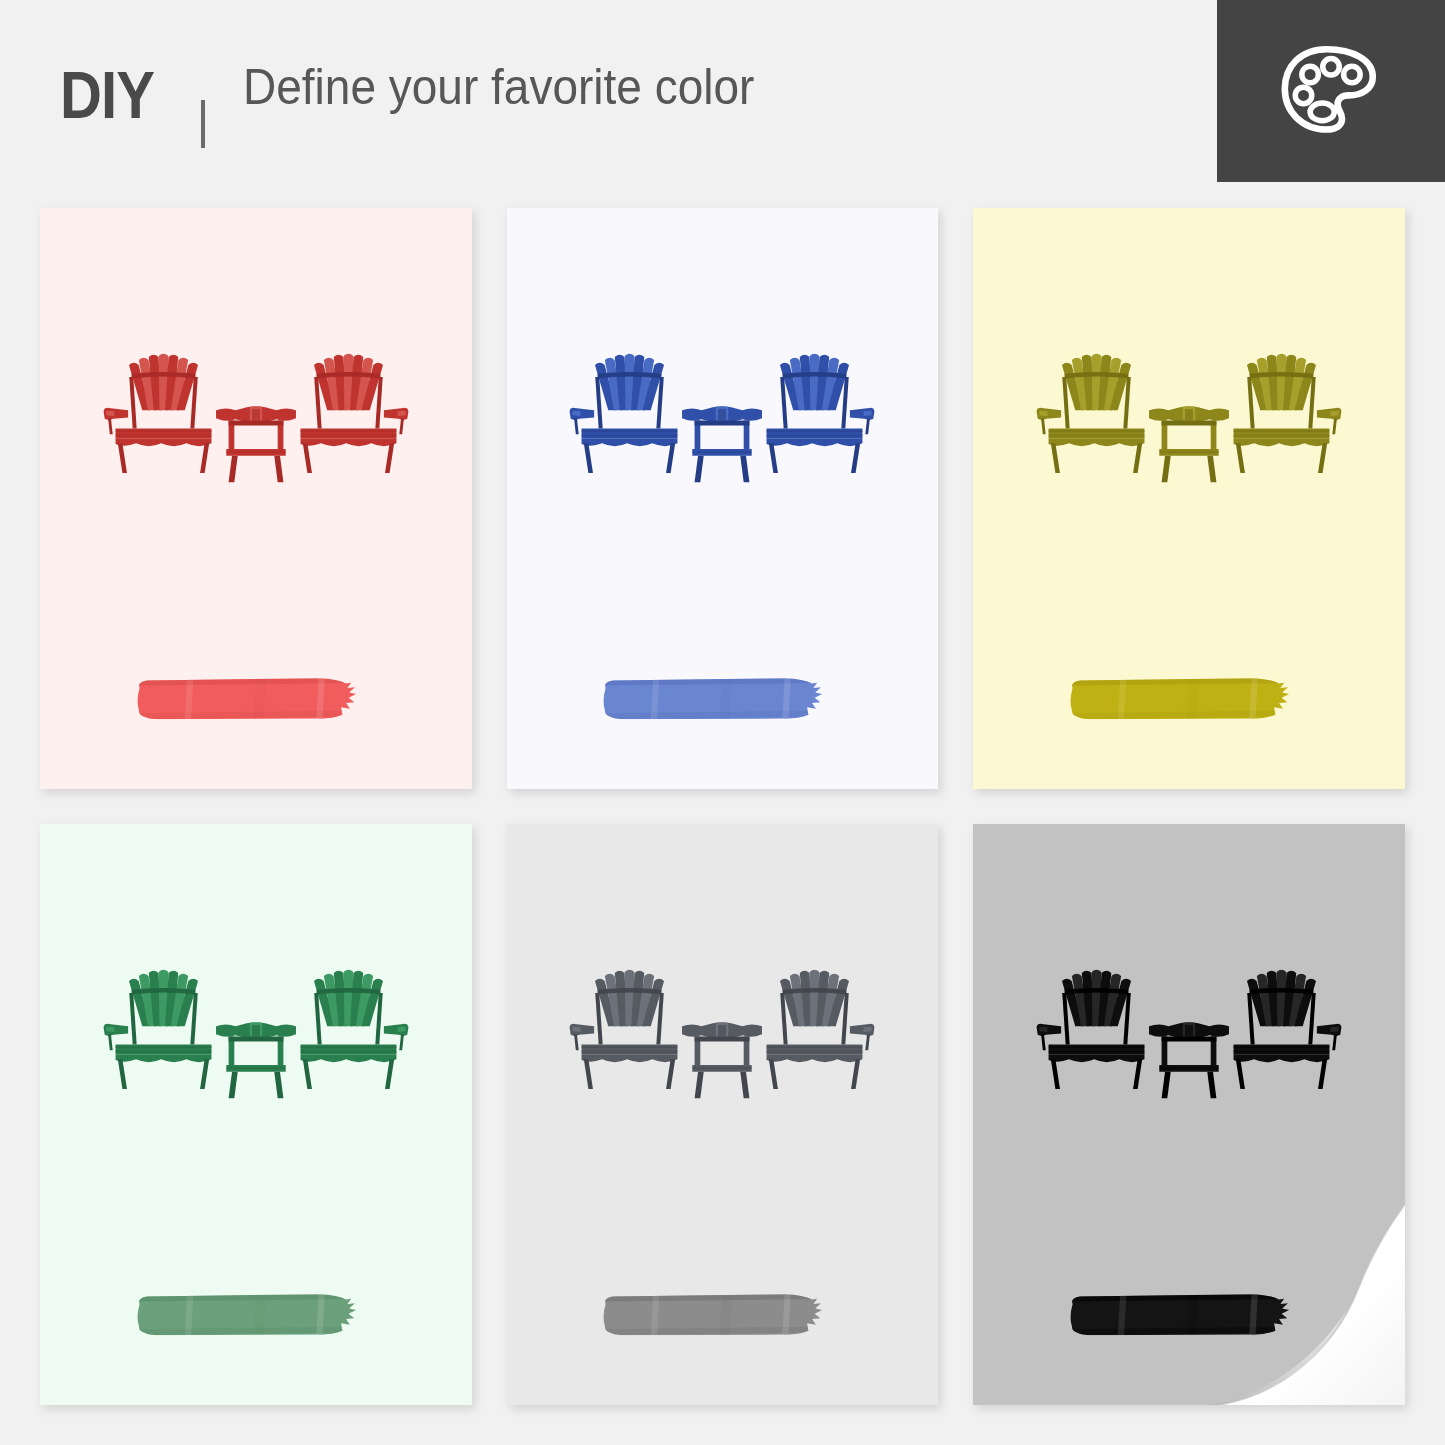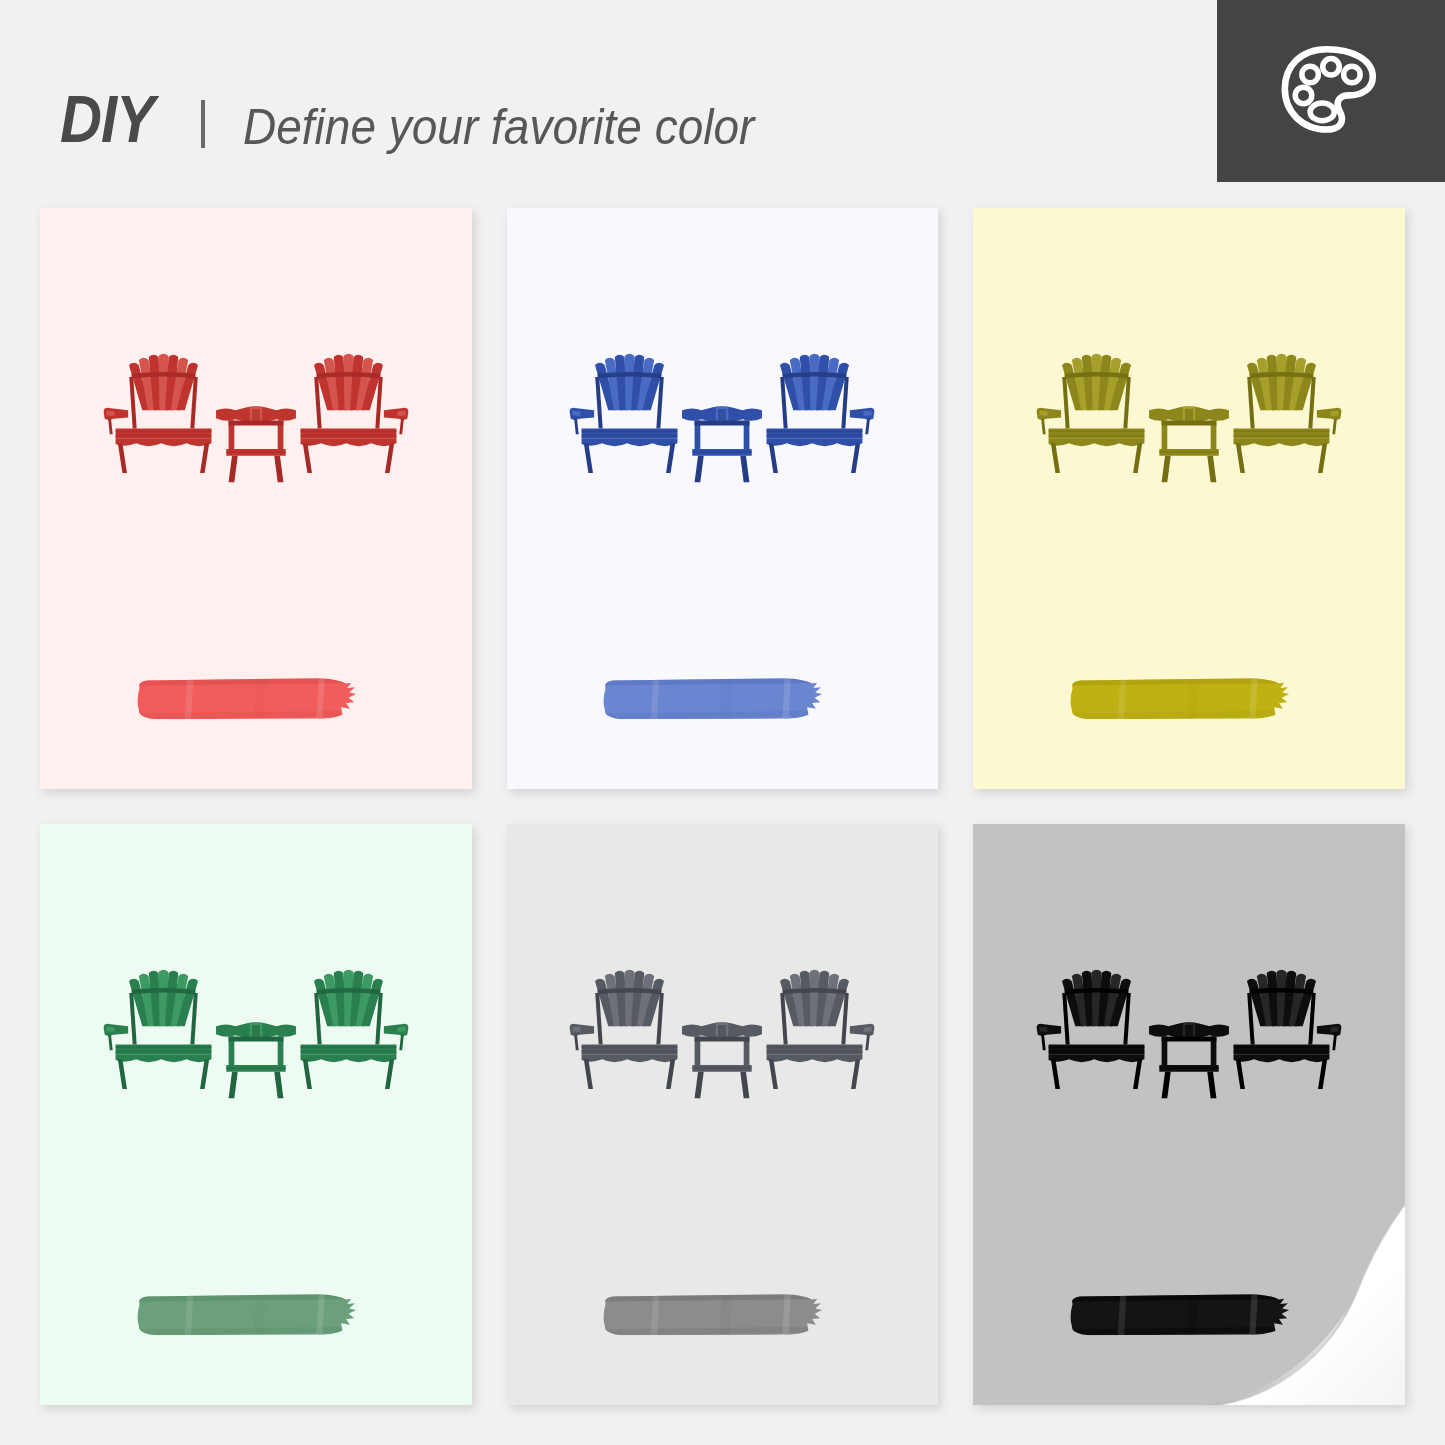--- a/index.html
+++ b/index.html
@@ -15,23 +15,22 @@
     font-family: "Liberation Sans", sans-serif;
     position: relative;
   }
 
   
   .header {
     position: absolute;
     left: 60px;
     top: 62px;
     display: flex;
-    align-items: flex-end;
+    align-items: flex-start;
     height: 90px;
-    font-style: italic;
   }
   .diy-word {
     font-family: "Liberation Sans", sans-serif;
     font-weight: bold;
     font-size: 66px;
     letter-spacing: -1px;
     color: #4a4a4a;
     line-height: 1;
     transform: scaleX(0.88);
     transform-origin: left bottom;

